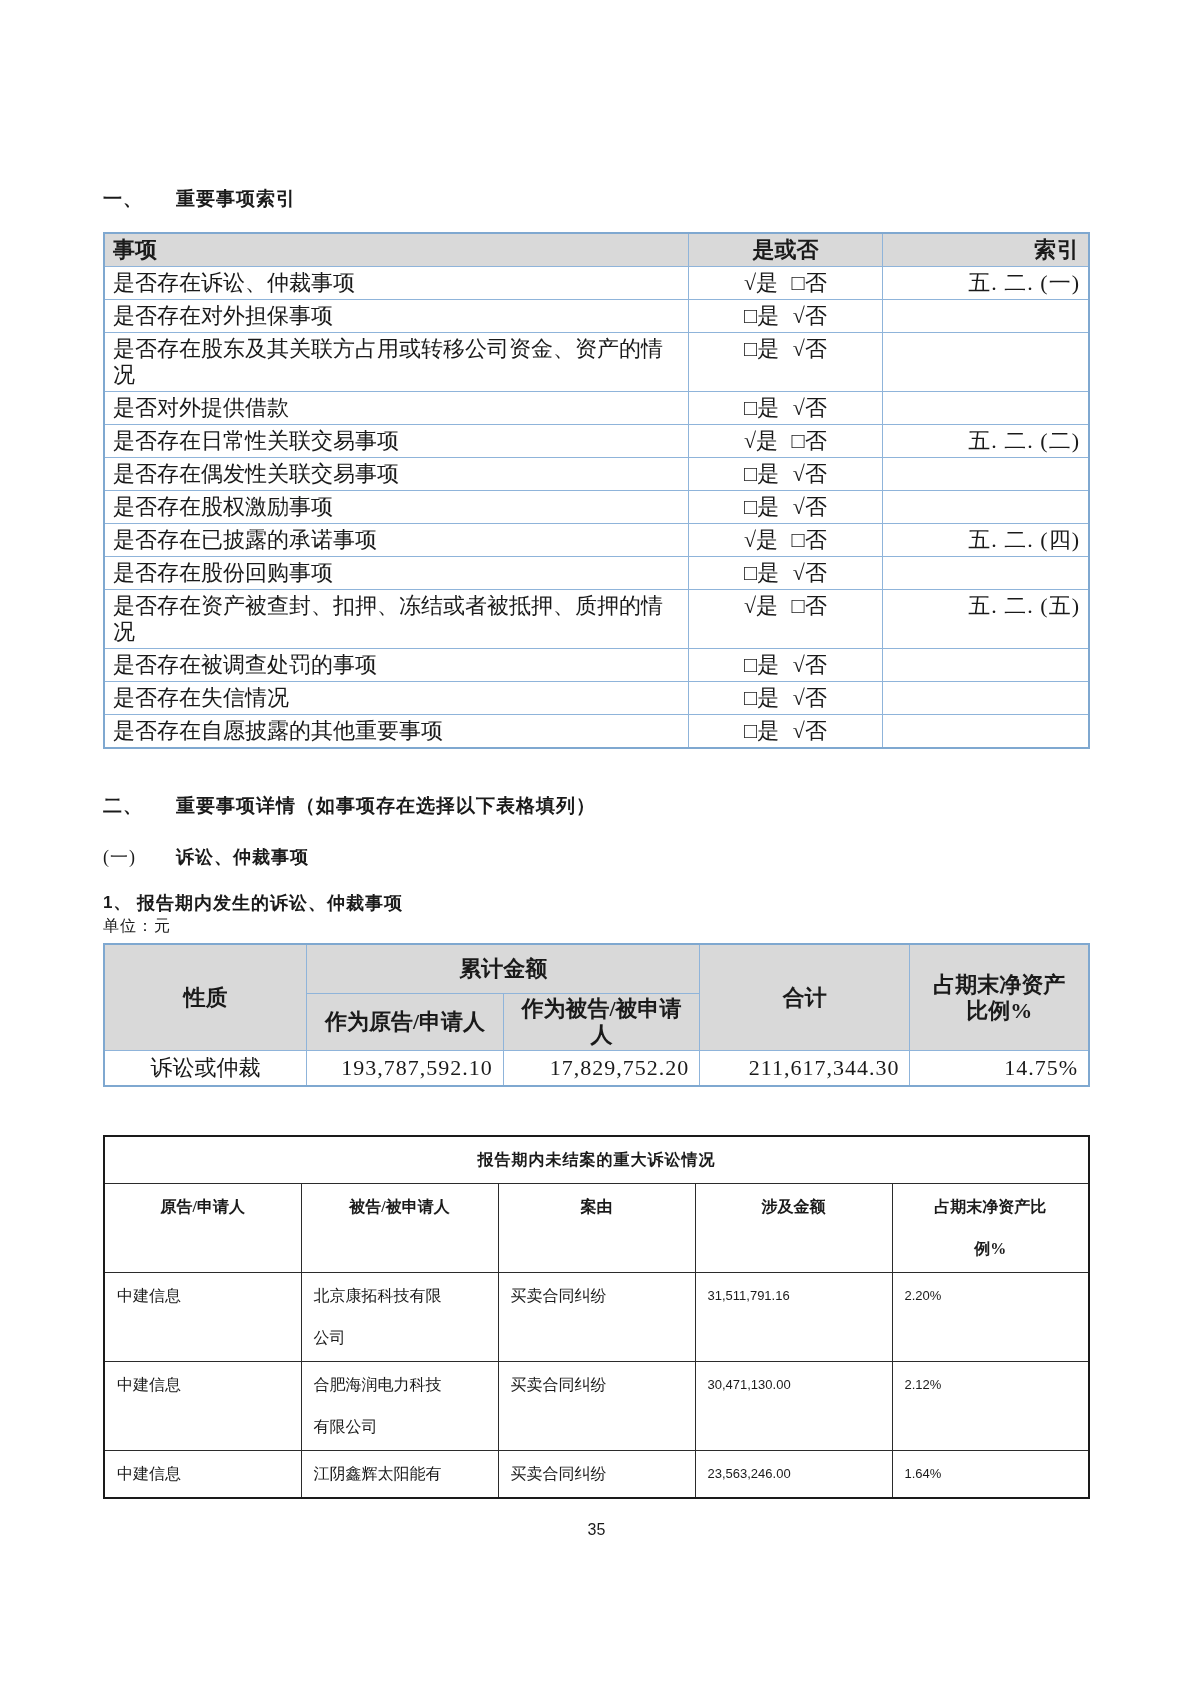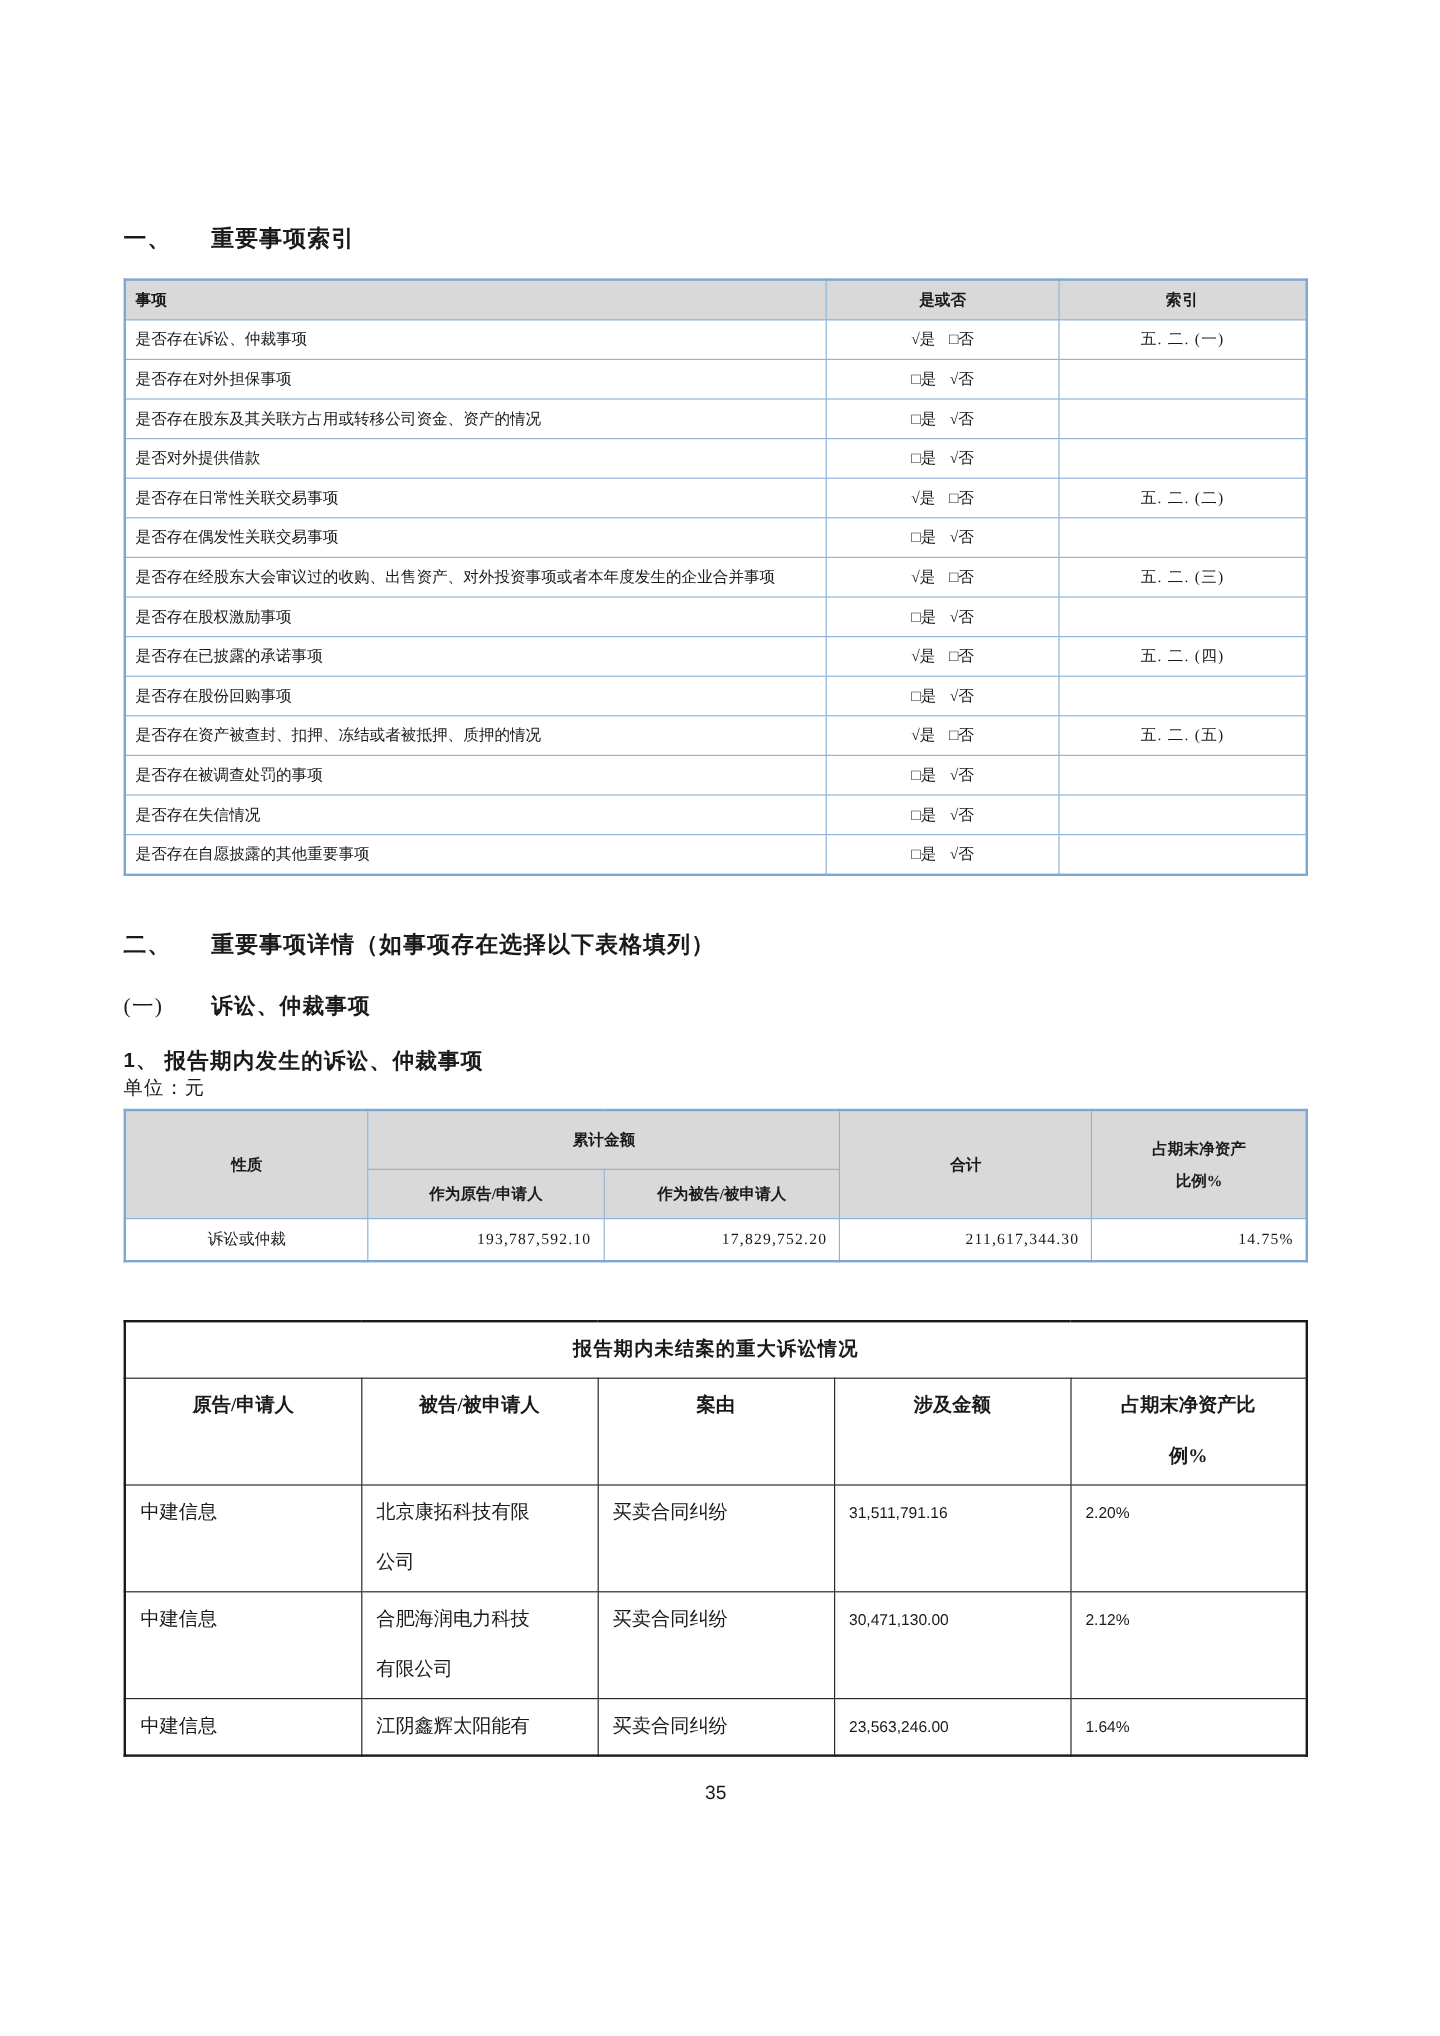--- a/index.html
+++ b/index.html
@@ -14,26 +14,26 @@
   .h-sec{display:flex;font-size:19px;font-weight:bold;margin-top:44px;letter-spacing:1px;}
   .h-sec .marker{width:73px;flex:0 0 73px;}
   .h-sub{display:flex;font-size:18px;font-weight:bold;margin-top:26px;letter-spacing:1px;}
   .h-sub .marker{width:73px;flex:0 0 73px;font-weight:normal;}
   .h-item{display:flex;font-size:18px;font-weight:bold;margin-top:22px;letter-spacing:1px;}
   .h-item .marker{width:34px;flex:0 0 34px;font-family:"Liberation Sans",sans-serif;font-size:17px;}
   .unit-line{text-align:left;font-size:16px;margin-top:1px;margin-bottom:6px;letter-spacing:1px;}
   
   table{border-collapse:collapse;width:100%;table-layout:fixed;}
   .t-blue{border:2px solid #7FA8D0;}
-  .t-blue th,.t-blue td{border:1px solid #8FB4DA;font-size:13px;vertical-align:top;padding:3px 8px;line-height:26px;}
+  .t-blue th,.t-blue td{border:1px solid #8FB4DA;font-size:22px;vertical-align:top;padding:3px 8px;line-height:26px;}
   .t-blue th{background:#D9D9D9;font-weight:bold;text-align:center;}
   .t-blue{margin-top:20px;}
   #index-table .c-item{text-align:left;width:60.7%;}
   #index-table .c-ans{text-align:center;width:19%;word-spacing:8px;}
-  #index-table .c-idx{text-align:center;width:20.3%;letter-spacing:1px;margin-top:25px;}
+  #index-table .c-idx{text-align:right;width:20.3%;letter-spacing:1px;margin-top:25px;}
   
   #summary-table{margin-top:0;}
   #summary-table th,#summary-table td{padding:2px 10px;}
   #summary-table .r1 th{height:44px;vertical-align:middle;}
   #summary-table .r2 th{height:36px;vertical-align:middle;}
   #summary-table td{height:30px;vertical-align:middle;}
   .pre{white-space:pre-line;}
   .col-nature{width:18.4%;}
   .col-plaintiff{width:23.3%;}
   .col-defendant{width:23.1%;}
@@ -100,25 +100,20 @@
           <td class="c-item">是否存在日常性关联交易事项</td>
           <td class="c-ans">√是 □否</td>
           <td class="c-idx">五. 二. (二)</td>
         </tr>
         <tr>
           <td class="c-item">是否存在偶发性关联交易事项</td>
           <td class="c-ans">□是 √否</td>
           <td class="c-idx"></td>
         </tr>
         <tr>
-          <td class="c-item">是否存在经股东大会审议过的收购、出售资产、对外投资事项或者本年度发生的企业合并事项</td>
-          <td class="c-ans">√是 □否</td>
-          <td class="c-idx">五. 二. (三)</td>
-        </tr>
-        <tr>
           <td class="c-item">是否存在股权激励事项</td>
           <td class="c-ans">□是 √否</td>
           <td class="c-idx"></td>
         </tr>
         <tr>
           <td class="c-item">是否存在已披露的承诺事项</td>
           <td class="c-ans">√是 □否</td>
           <td class="c-idx">五. 二. (四)</td>
         </tr>
         <tr>

